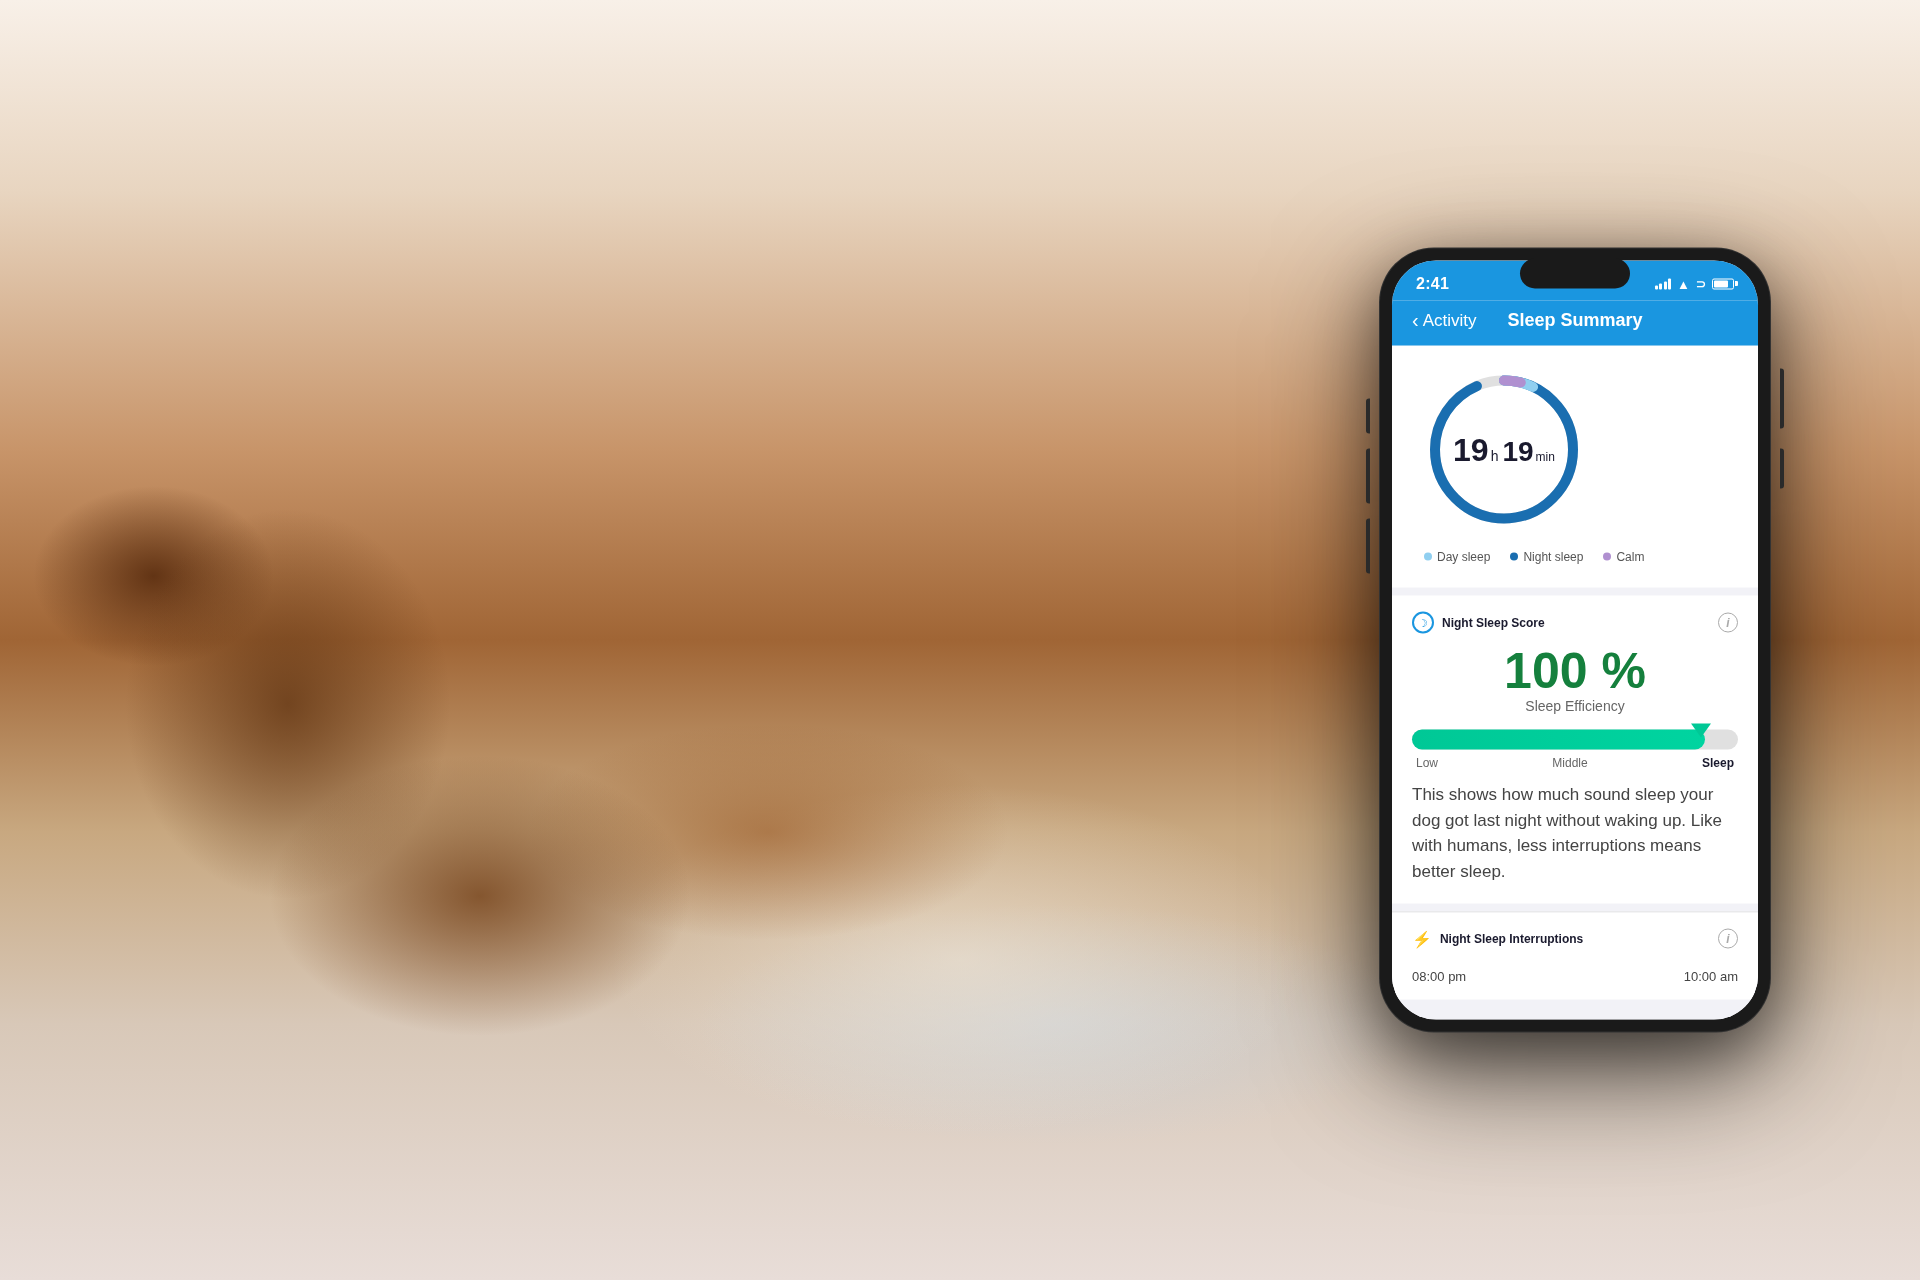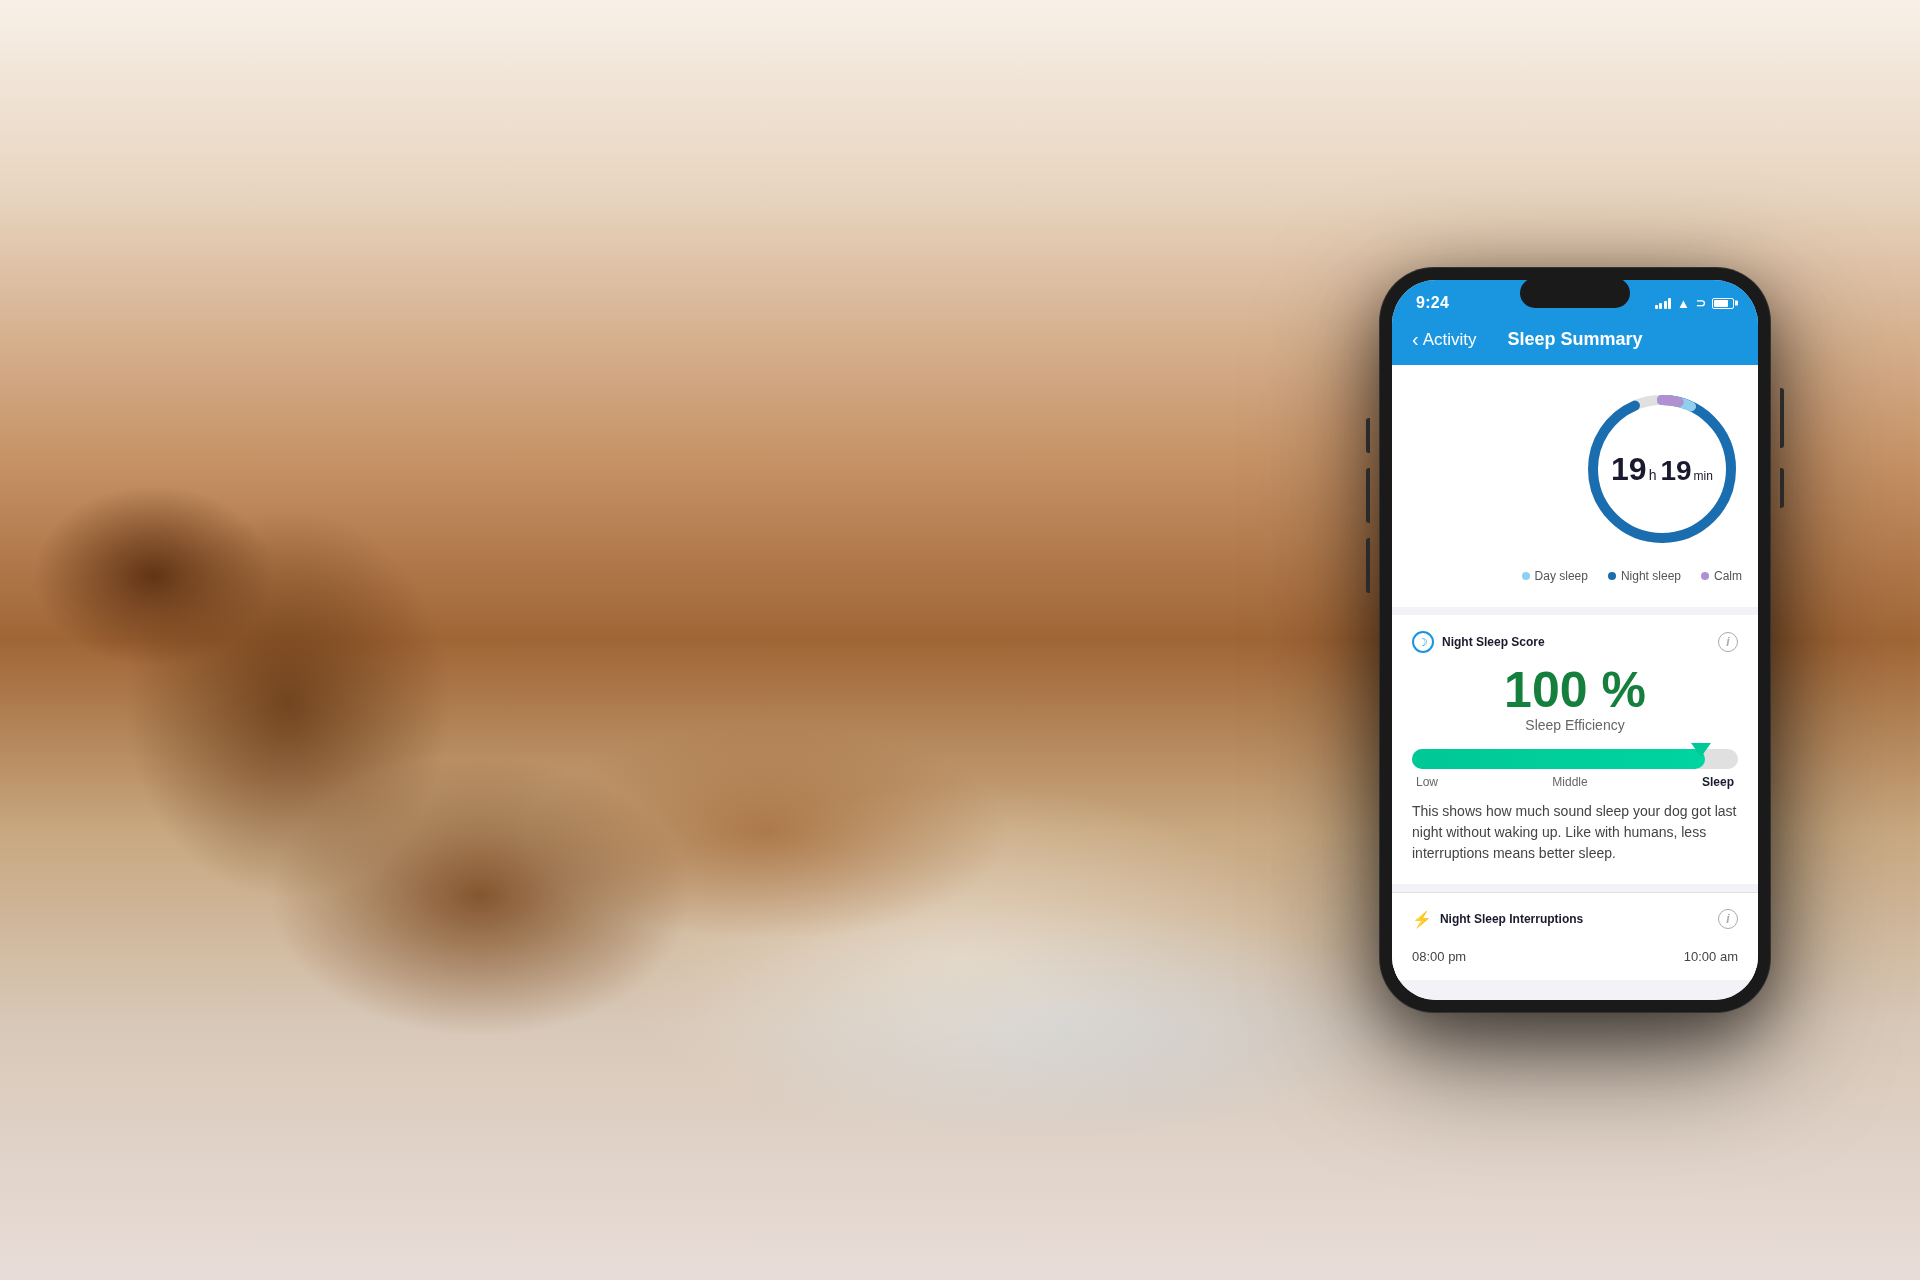--- a/index.html
+++ b/index.html
@@ -119,24 +119,24 @@
 
     
     .content {
       background: #f2f2f7;
       padding-bottom: 20px;
     }
 
     
     .sleep-circle-section {
       background: white;
-      padding: 24px 16px;
+      padding: 24px 32px;
       display: flex;
       flex-direction: column;
-      align-items: flex-end;
+      align-items: flex-start;
       margin-bottom: 8px;
     }
 
     .circle-container {
       position: relative;
       width: 160px;
       height: 160px;
       margin-bottom: 16px;
     }
 
@@ -350,21 +350,21 @@
       color: #666;
       padding: 0 4px;
     }
 
     .progress-label-high {
       font-weight: 700;
       color: #1a1a2e;
     }
 
     .card-description {
-      font-size: 14px;
+      font-size: 17px;
       color: #444;
       line-height: 1.5;
       margin-top: 12px;
     }
 
     
     .interruptions-card {
       background: white;
       padding: 16px 20px;
     }
@@ -523,21 +523,21 @@
     <div class="phone-side-btn2"></div>
     <div class="phone-left-btn"></div>
     <div class="phone-left-btn2"></div>
     <div class="phone-left-btn3"></div>
 
     <div class="dynamic-island"></div>
 
     <div class="phone-screen">
 
       <div class="status-bar">
-        <span class="status-time">9:24</span>
+        <span class="status-time">2:41</span>
         <div class="status-icons">
           <div class="signal-bars">
             <span style="height:30%"></span>
             <span style="height:50%"></span>
             <span style="height:70%"></span>
             <span style="height:90%"></span>
           </div>
           <span class="wifi-icon">▲</span>
           <span style="font-size:12px;">⊃</span>
           <div class="battery-icon">

